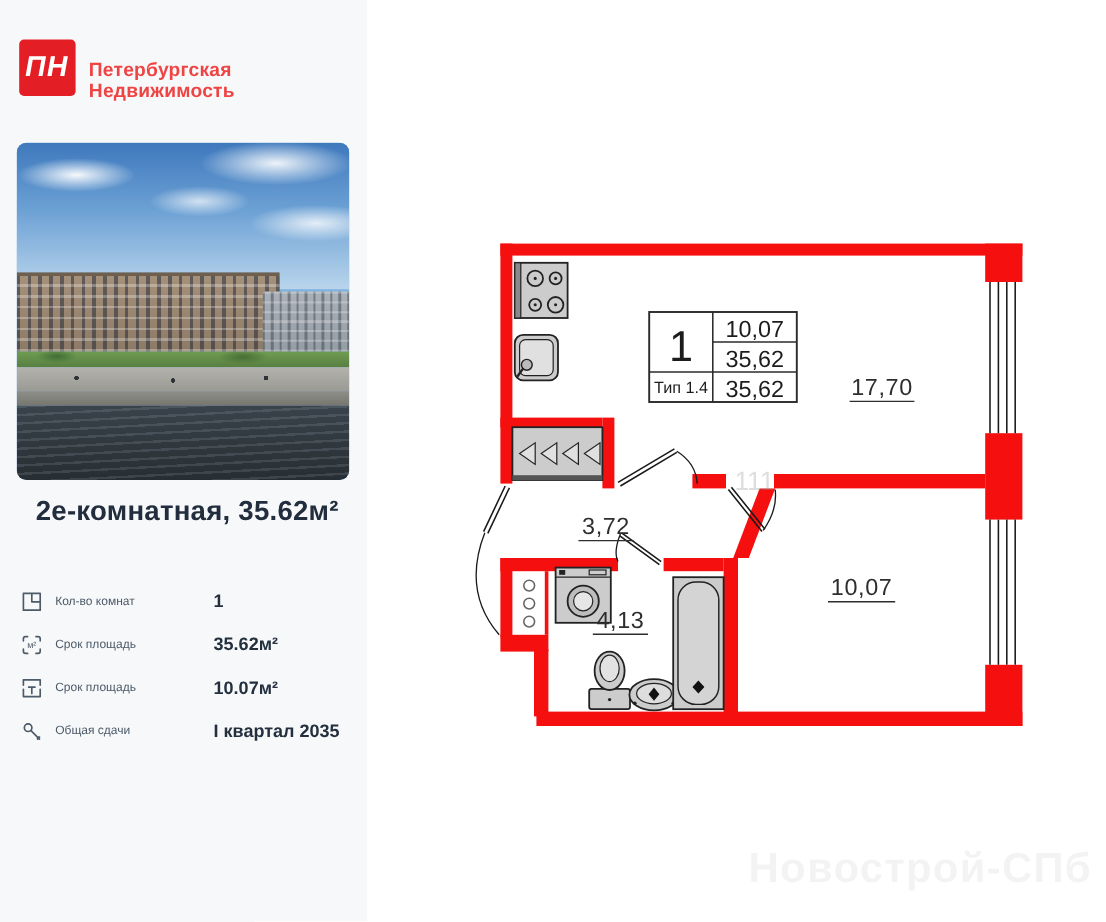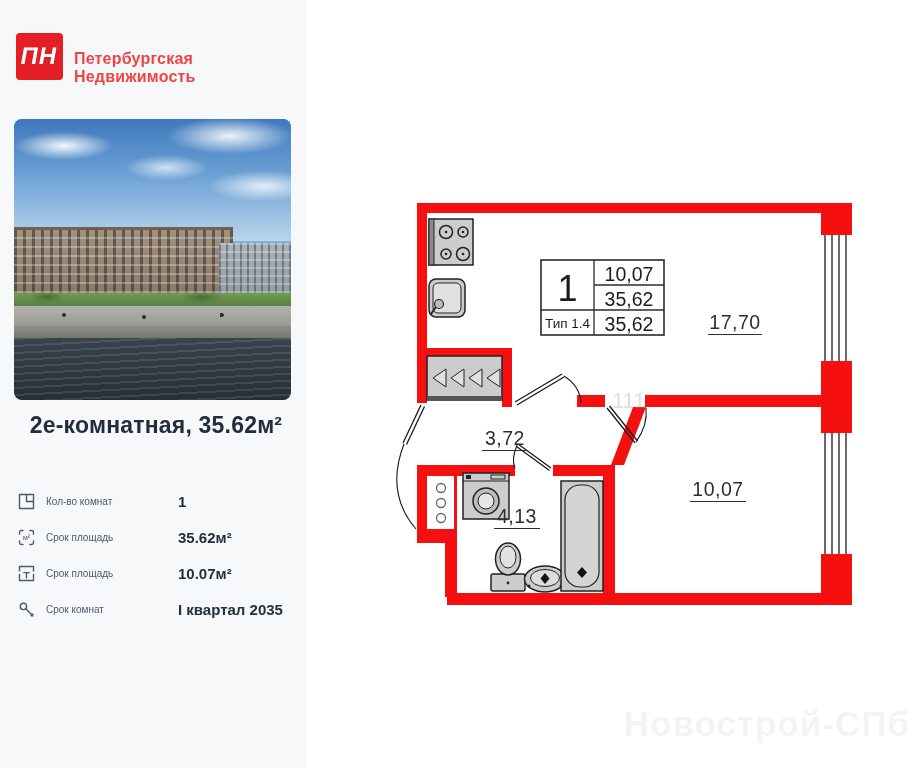--- a/index.html
+++ b/index.html
@@ -168,21 +168,21 @@
       <span class="spec-label">Срок площадь</span>
       <span class="spec-value">10.07м²</span>
     </div>
     <div class="spec-row">
       <span class="spec-icon">
         <svg viewBox="0 0 24 24">
             <circle cx="8.5" cy="8.5" r="3.6"></circle>
             <path d="M11.2 11.2 19.3 19.3 M17.5 19.3v-1.9h1.9"></path>
           </svg>
       </span>
-      <span class="spec-label">Срок комнат</span>
+      <span class="spec-label">Общая сдачи</span>
       <span class="spec-value">I квартал 2035</span>
     </div>
   </div>
 </div>
 
 <svg class="plan" viewBox="-12 0 462 422">
 
   <g>
     <rect class="wall" x="12" y="10" width="435" height="10"></rect>
     <rect class="wall" x="12" y="10" width="10" height="200"></rect>

